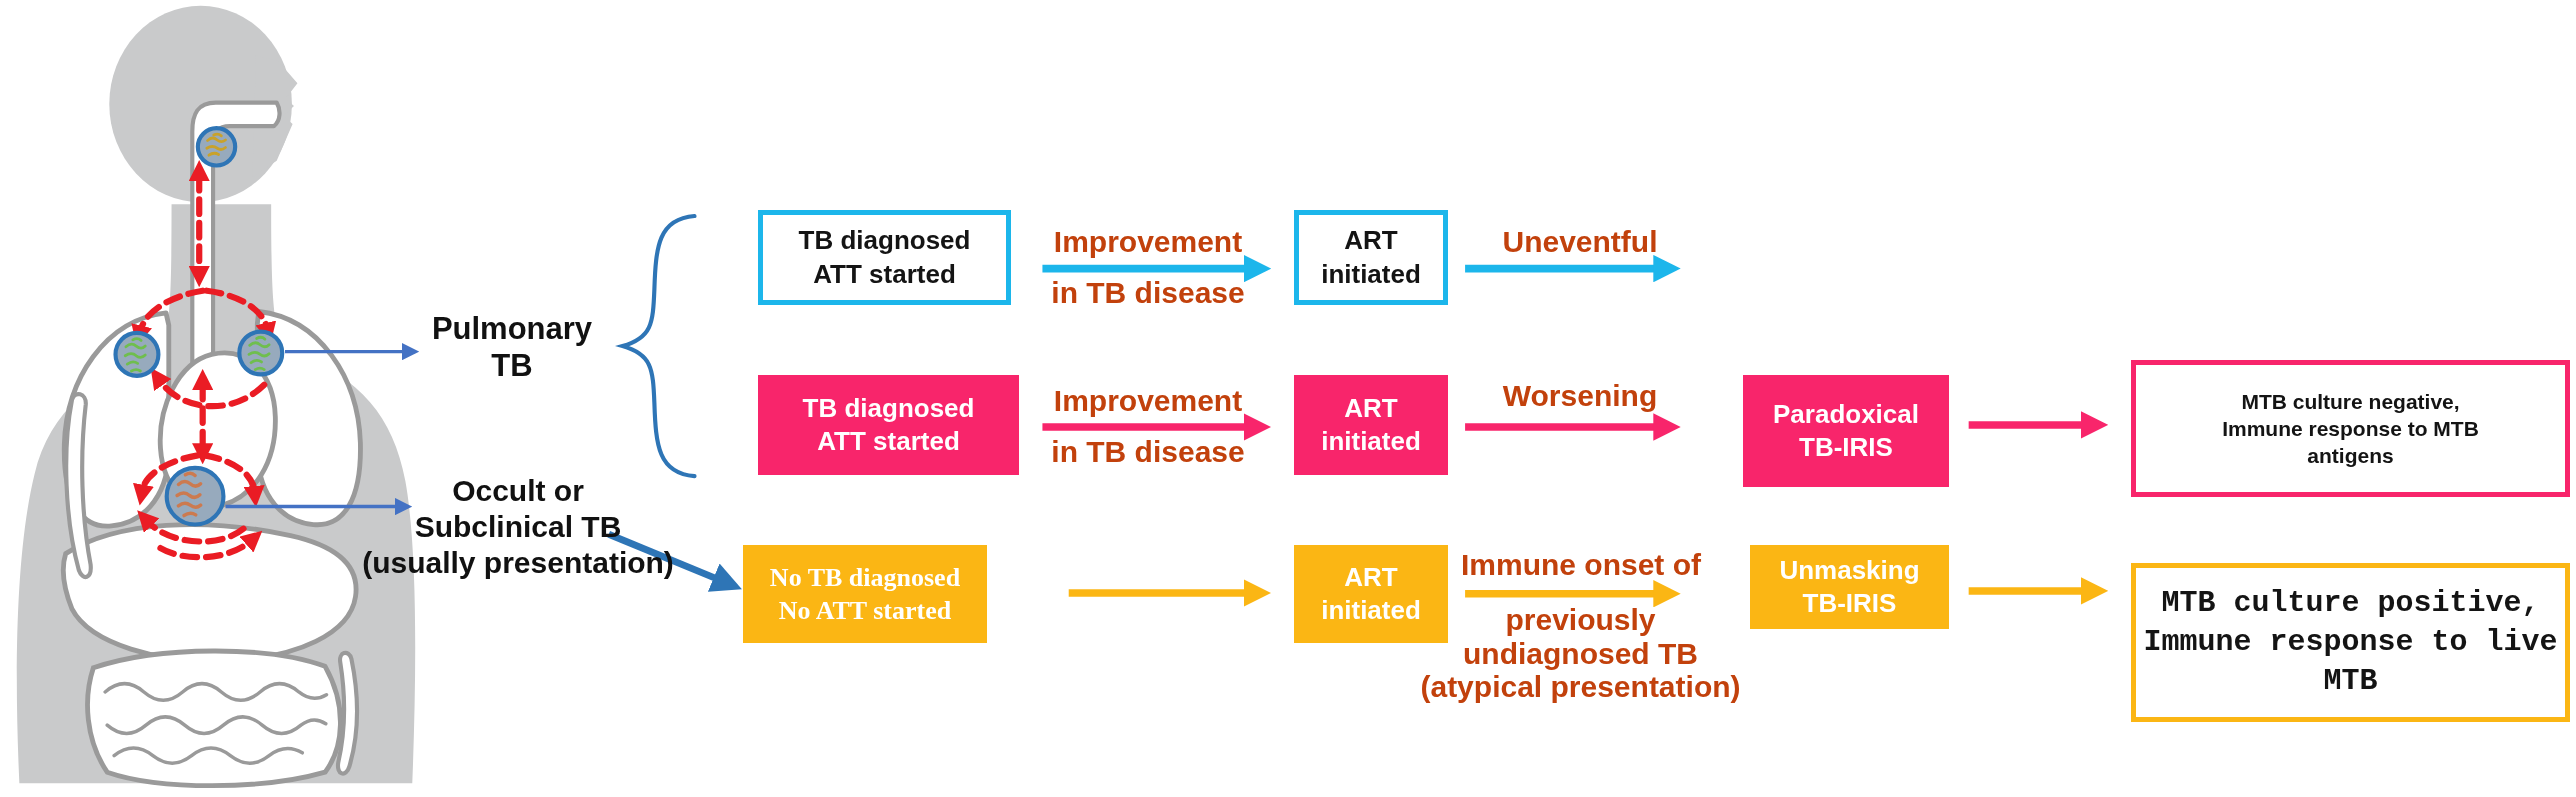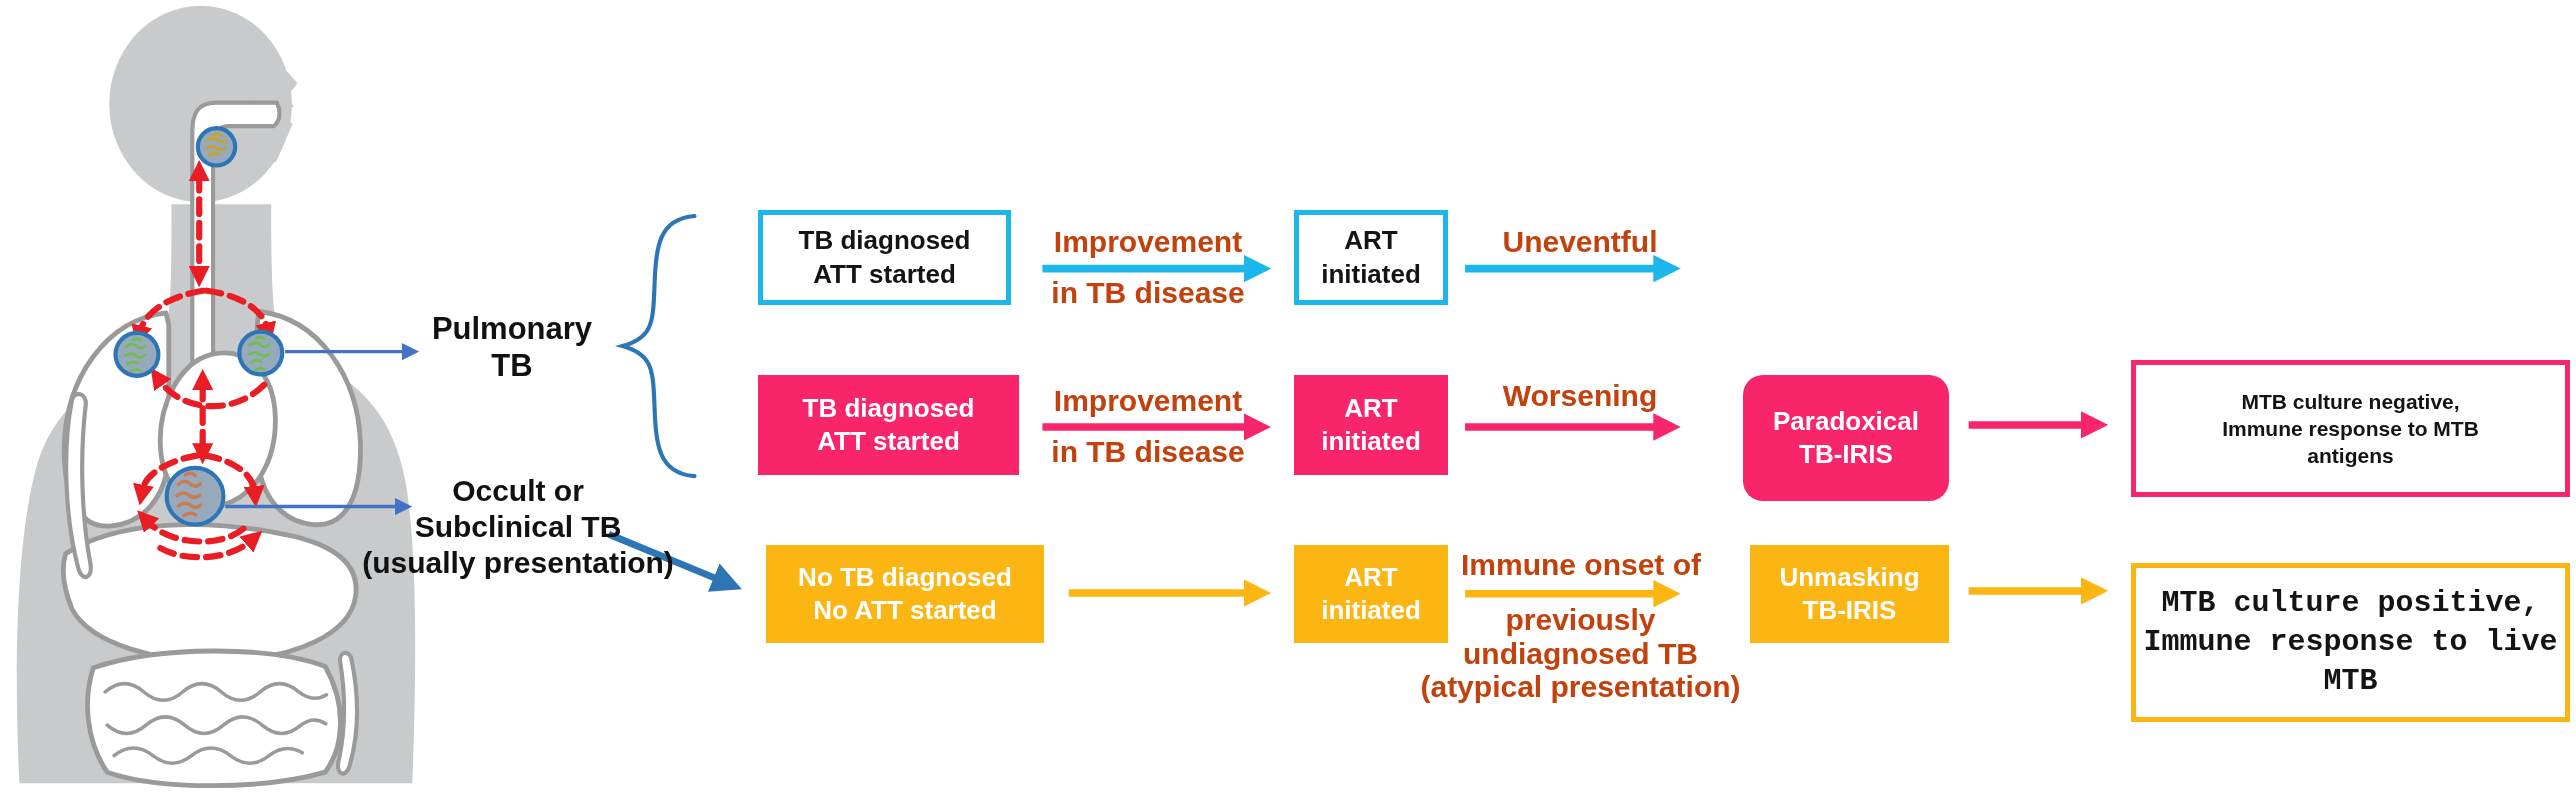--- a/index.html
+++ b/index.html
@@ -177,34 +177,34 @@
 initiated</div>
   <div class="lbl" style="left:1466px;top:226px;width:228px;">Uneventful</div>
 
   <div class="node pink-fill" style="left:758px;top:375px;width:261px;height:100px;">TB diagnosed
 ATT started</div>
   <div class="lbl" style="left:1034px;top:385px;width:228px;">Improvement</div>
   <div class="lbl" style="left:1034px;top:436px;width:228px;">in TB disease</div>
   <div class="node pink-fill" style="left:1294px;top:375px;width:154px;height:100px;">ART
 initiated</div>
   <div class="lbl" style="left:1466px;top:380px;width:228px;">Worsening</div>
-  <div class="node pink-fill" style="left:1743px;top:375px;width:206px;height:126px;border-radius:20px;">Paradoxical
+  <div class="node pink-fill" style="left:1743px;top:375px;width:206px;height:112px;">Paradoxical
 TB-IRIS</div>
   <div class="node pink-outline" style="left:2131px;top:360px;width:439px;height:137px;">MTB culture negative,
 Immune response to MTB
 antigens</div>
 
-  <div class="node yellow-fill" style="left:766px;top:545px;width:278px;height:98px;">No TB diagnosed
+  <div class="node yellow-fill" style="left:743px;top:545px;width:244px;height:98px;font-family:Liberation Serif, serif;">No TB diagnosed
 No ATT started</div>
   <div class="node yellow-fill" style="left:1294px;top:545px;width:154px;height:98px;">ART
 initiated</div>
   <div class="lbl" style="left:1446px;top:549px;width:270px;">Immune onset of</div>
   <div class="lbl" style="left:1418px;top:603px;width:325px;line-height:1.12;">previously
 undiagnosed TB
 (atypical presentation)</div>
-  <div class="node yellow-fill" style="left:1750px;top:545px;width:199px;height:98px;">Unmasking
+  <div class="node yellow-fill" style="left:1750px;top:545px;width:199px;height:84px;">Unmasking
 TB-IRIS</div>
   <div class="node yellow-outline" style="left:2131px;top:563px;width:439px;height:159px;font-family:Liberation Mono, monospace;">MTB culture positive,
 Immune response to live
 MTB</div>
 
 </div>
 
 
 </body></html>

